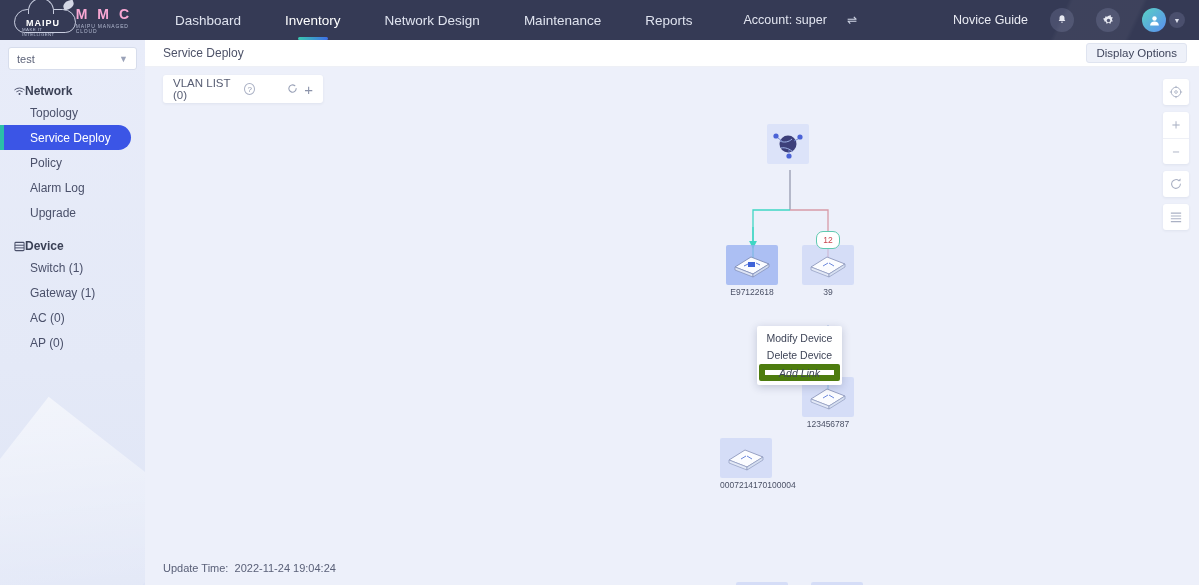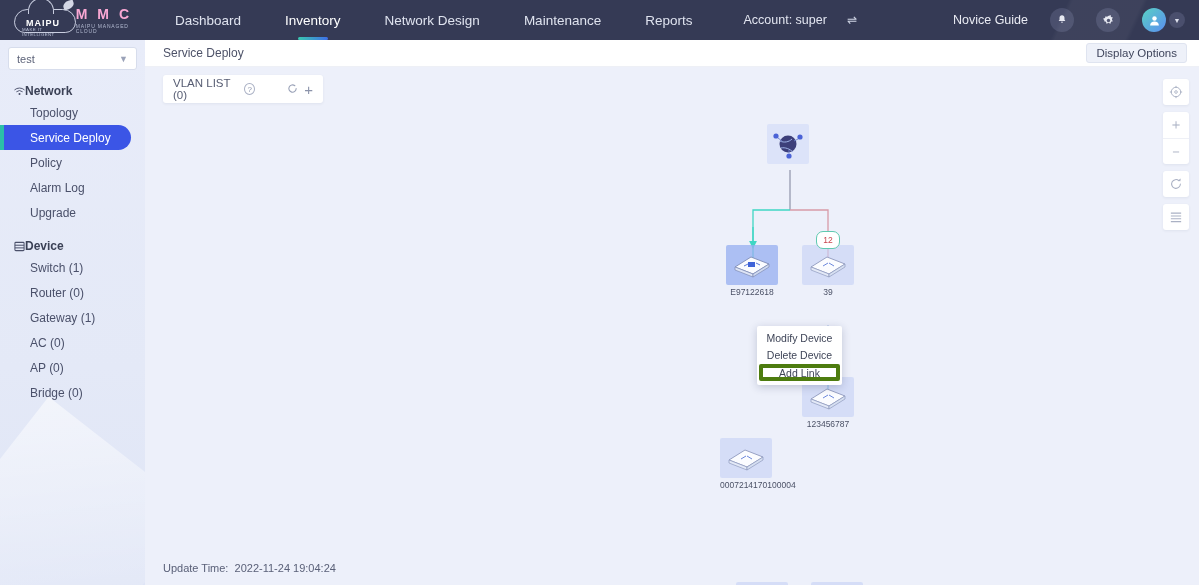--- a/index.html
+++ b/index.html
@@ -170,21 +170,21 @@
   
   .ctxmenu {
     position: absolute; left: 612px; top: 259px; width: 85px;
     background: #fff; box-shadow: 0 2px 8px rgba(30,40,80,.22);
     border-radius: 2px; padding: 3px 0; z-index: 30;
   }
   .ctx-item {
     height: 17px; display: flex; align-items: center; justify-content: center;
     font-size: 10.5px; color: #3f4558; cursor: pointer;
   }
-  .ctx-item.hl { border: 4px solid #4d7c0f; border-radius: 2px; margin: 1px 2px; height: 17px; }
+  .ctx-item.hl { border: 6px solid #4d7c0f; border-radius: 2px; margin: 1px 2px; height: 17px; font-style: italic; }
   .updatetime {
     position: absolute; left: 18px; bottom: 11px;
     font-size: 11px; color: #5a6078;
   }
 </style>
 </head>
 <body>
 
 <div class="topbar">
 
@@ -263,25 +263,23 @@
 
   <div class="group-head">
     <svg width="11" height="11" viewBox="0 0 12 12">
       <rect x="1" y="1.5" width="10" height="9" rx="1" stroke="#4a506a" stroke-width="1.1" fill="none"></rect>
       <line x1="1" y1="4.6" x2="11" y2="4.6" stroke="#4a506a" stroke-width="1.1"></line>
       <line x1="1" y1="7.5" x2="11" y2="7.5" stroke="#4a506a" stroke-width="1.1"></line>
     </svg>
     <span>Device</span>
   </div>
   <div class="menu-item">Switch (1)</div>
-  <div class="menu-item">Router (0)</div>
   <div class="menu-item">Gateway (1)</div>
   <div class="menu-item">AC (0)</div>
   <div class="menu-item">AP (0)</div>
-  <div class="menu-item">Bridge (0)</div>
 </div>
 
 <div class="content">
 
   <div class="crumbbar">
     <span class="crumb">Service Deploy</span>
     <div class="display-options">Display Options</div>
   </div>
 
   <div class="canvas">

